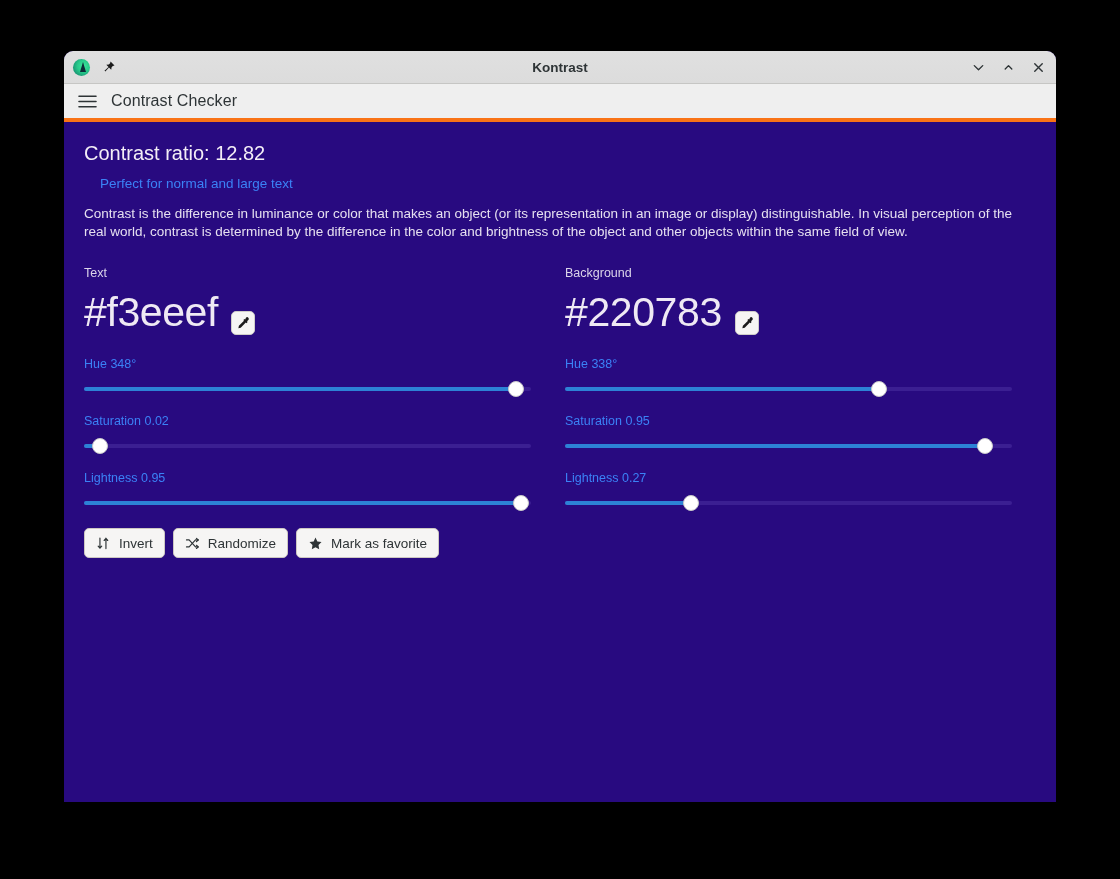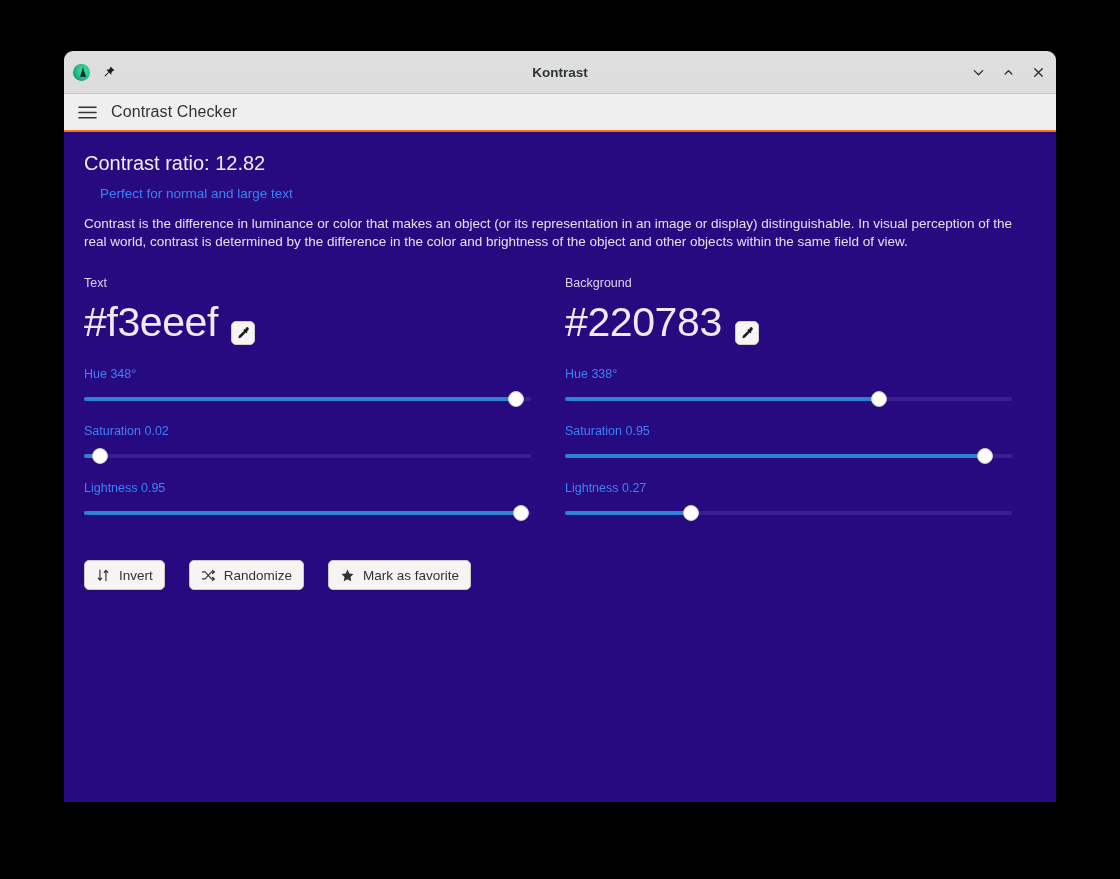--- a/index.html
+++ b/index.html
@@ -21,21 +21,21 @@
     height: 751px;
     border-radius: 9px 9px 0 0;
     overflow: hidden;
     background: #280a80;
     box-shadow: 0 0 0 1px rgba(0,0,0,0.35);
   }
 
   
   #titlebar {
     position: relative;
-    height: 43px;
+    height: 33px;
     background: linear-gradient(to bottom, #e0e0e0, #dcdcdc);
     border-bottom: 1px solid #c6c6c4;
     display: flex;
     align-items: center;
     padding: 0 7px 0 9px;
   }
   .tb-left { display: flex; align-items: center; gap: 11px; }
   .app-logo {
     width: 17px; height: 17px; border-radius: 50%;
     background: radial-gradient(circle at 62% 42%, #3ee49a 0%, #27c98a 42%, #0f6f63 100%);
@@ -71,21 +71,21 @@
     display: flex; align-items: center; justify-content: center;
     border-radius: 50%;
     cursor: default;
   }
   .win-btn svg { display: block; }
 
   
   #headerbar {
     height: 38px;
     background: #efefef;
-    border-bottom: 2px solid #f97316;
+    border-bottom: 4px solid #f97316;
     display: flex;
     align-items: center;
     padding-left: 14px;
     gap: 14px;
   }
   .hamburger { width: 19px; height: 15px; display: block; }
   #app-title-text {
     font-size: 16px;
     color: #2e3436;
     letter-spacing: 0.1px;
@@ -185,22 +185,21 @@
     width: 16px; height: 16px;
     border-radius: 50%;
     background: #ffffff;
     border: 1px solid #c9c9c9;
     transform: translateX(-8px);
     cursor: pointer;
   }
 
   .btn-row {
     display: flex;
-    gap: 24px;
-    margin-top: 22px;
+    gap: 8px;
   }
   .flat-btn {
     background: #f6f5f4;
     border: 1px solid #cdc7c2;
     border-radius: 5px;
     height: 30px;
     padding: 0 11px;
     display: flex;
     align-items: center;
     gap: 8px;

